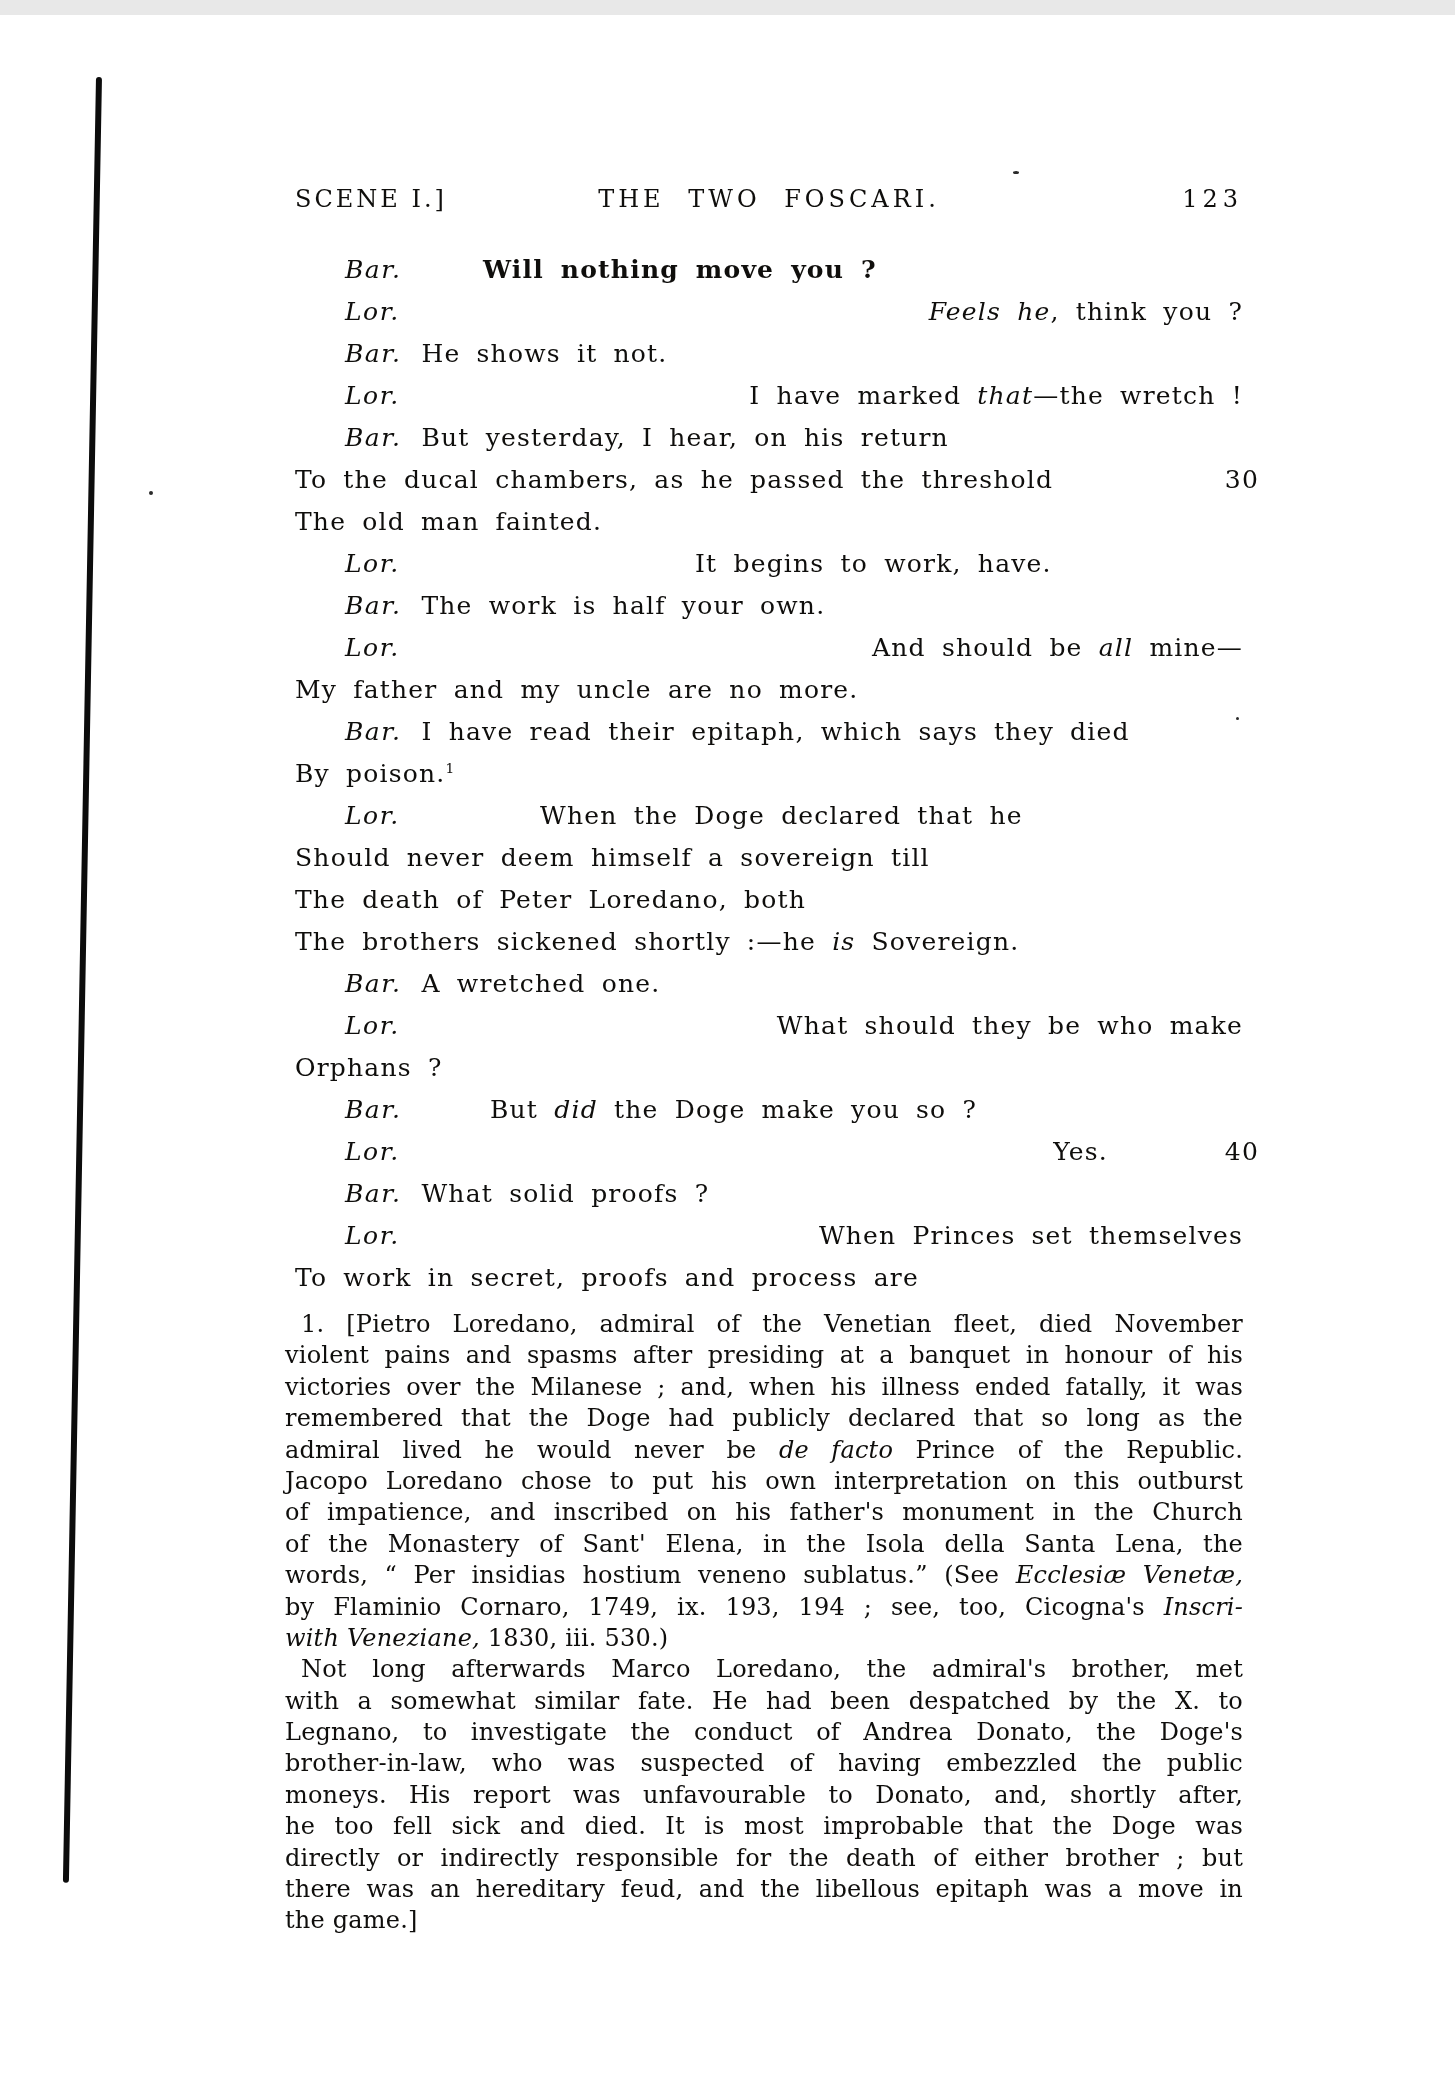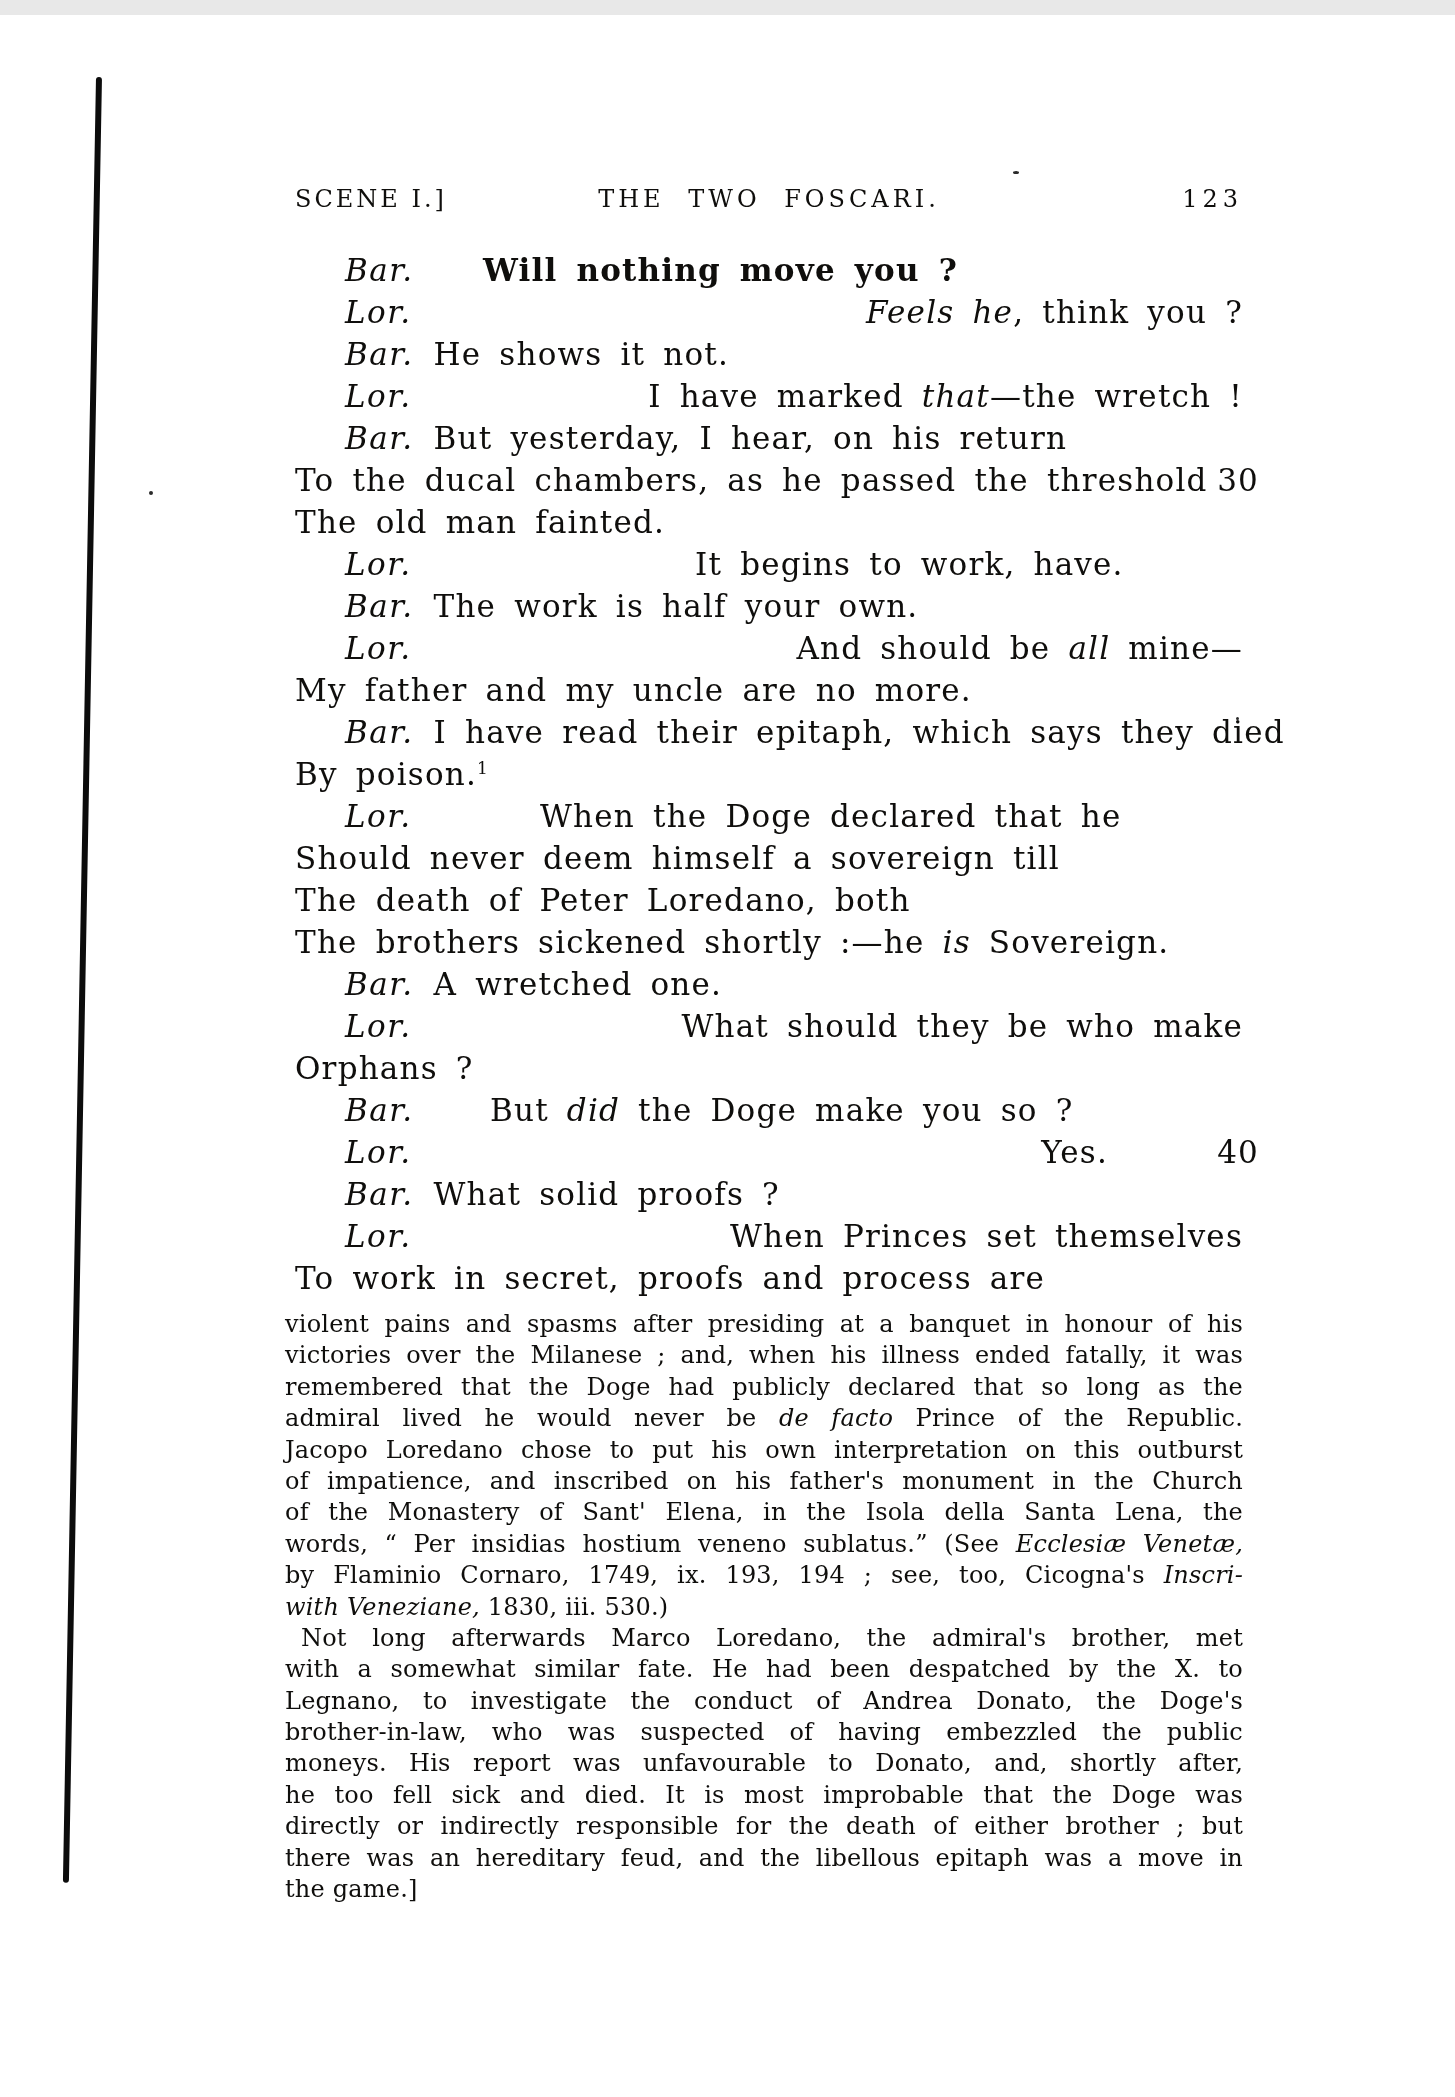--- a/index.html
+++ b/index.html
@@ -17,21 +17,21 @@
   .speck.s2{left:1013px;top:156px;width:6px;height:3px;}
   .speck.s3{left:1236px;top:702px;width:3px;height:3px;}
   
   .header{position:absolute;top:170px;left:295px;width:948px;height:30px;
           font-size:24px;letter-spacing:3px;white-space:pre;}
   .header .scene{position:absolute;left:0;top:0;}
   .header .title{position:absolute;left:0;right:0;top:0;text-align:center;letter-spacing:4px;word-spacing:12px;}
   .header .pageno{position:absolute;right:0;top:0;letter-spacing:5px;}
   
   .dialogue{position:absolute;top:234px;left:295px;width:948px;
-            font-size:31px;letter-spacing:1.2px;word-spacing:7px;}
+            font-size:25px;letter-spacing:1.2px;word-spacing:7px;}
   .dline{position:relative;height:42px;line-height:42px;white-space:pre;}
   .speaker{font-style:italic;padding-left:50px;letter-spacing:1.5px;}
   .txt.follow{margin-left:20px;}
   .txt.flush{margin-left:0;}
   .txt.abs{position:absolute;top:0;}
   .txt.right{position:absolute;top:0;}
   .lineno{position:absolute;right:-16px;top:0;}
   .it{font-style:italic;}
   .sup{font-size:0.55em;vertical-align:super;line-height:0;}
   
@@ -78,20 +78,21 @@
       <div class="dline"><span class="speaker">Lor.</span><span class="txt right" style="right: 0px;"><span class="rm">What should they be who make</span></span></div>
       <div class="dline"><span class="txt flush"><span class="rm">Orphans ?</span></span></div>
       <div class="dline"><span class="speaker">Bar.</span><span class="txt abs" style="left: 195px;"><span class="rm">But </span><span class="it">did</span><span class="rm"> the Doge make you so ?</span></span></div>
       <div class="dline"><span class="speaker">Lor.</span><span class="txt right" style="right: 135px;"><span class="rm">Yes.</span></span><span class="lineno">40</span></div>
       <div class="dline"><span class="speaker">Bar.</span><span class="txt follow"><span class="rm">What solid proofs ?</span></span></div>
       <div class="dline"><span class="speaker">Lor.</span><span class="txt right" style="right: 0px;"><span class="rm">When Princes set themselves</span></span></div>
       <div class="dline"><span class="txt flush"><span class="rm">To work in secret, proofs and process are</span></span></div>
     </div>
 
   <div class="footnote">
+      <div class="fline indent"><span class="rm">1. [Pietro Loredano, admiral of the Venetian fleet, died November</span></div>
       <div class="fline"><span class="rm">violent pains and spasms after presiding at a banquet in honour of his</span></div>
       <div class="fline"><span class="rm">victories over the Milanese ; and, when his illness ended fatally, it was</span></div>
       <div class="fline"><span class="rm">remembered that the Doge had publicly declared that so long as the</span></div>
       <div class="fline"><span class="rm">admiral lived he would never be </span><span class="it">de facto</span><span class="rm"> Prince of the Republic.</span></div>
       <div class="fline"><span class="rm">Jacopo Loredano chose to put his own interpretation on this outburst</span></div>
       <div class="fline"><span class="rm">of impatience, and inscribed on his father's monument in the Church</span></div>
       <div class="fline"><span class="rm">of the Monastery of Sant' Elena, in the Isola della Santa Lena, the</span></div>
       <div class="fline"><span class="rm">words, “ Per insidias hostium veneno sublatus.”  (See </span><span class="it">Ecclesiæ Venetæ,</span></div>
       <div class="fline"><span class="rm">by Flaminio Cornaro, 1749, ix. 193, 194 ; see, too, Cicogna's </span><span class="it">Inscri-</span></div>
       <div class="fline nojust"><span class="it">with Veneziane,</span><span class="rm"> 1830, iii. 530.)</span></div>

